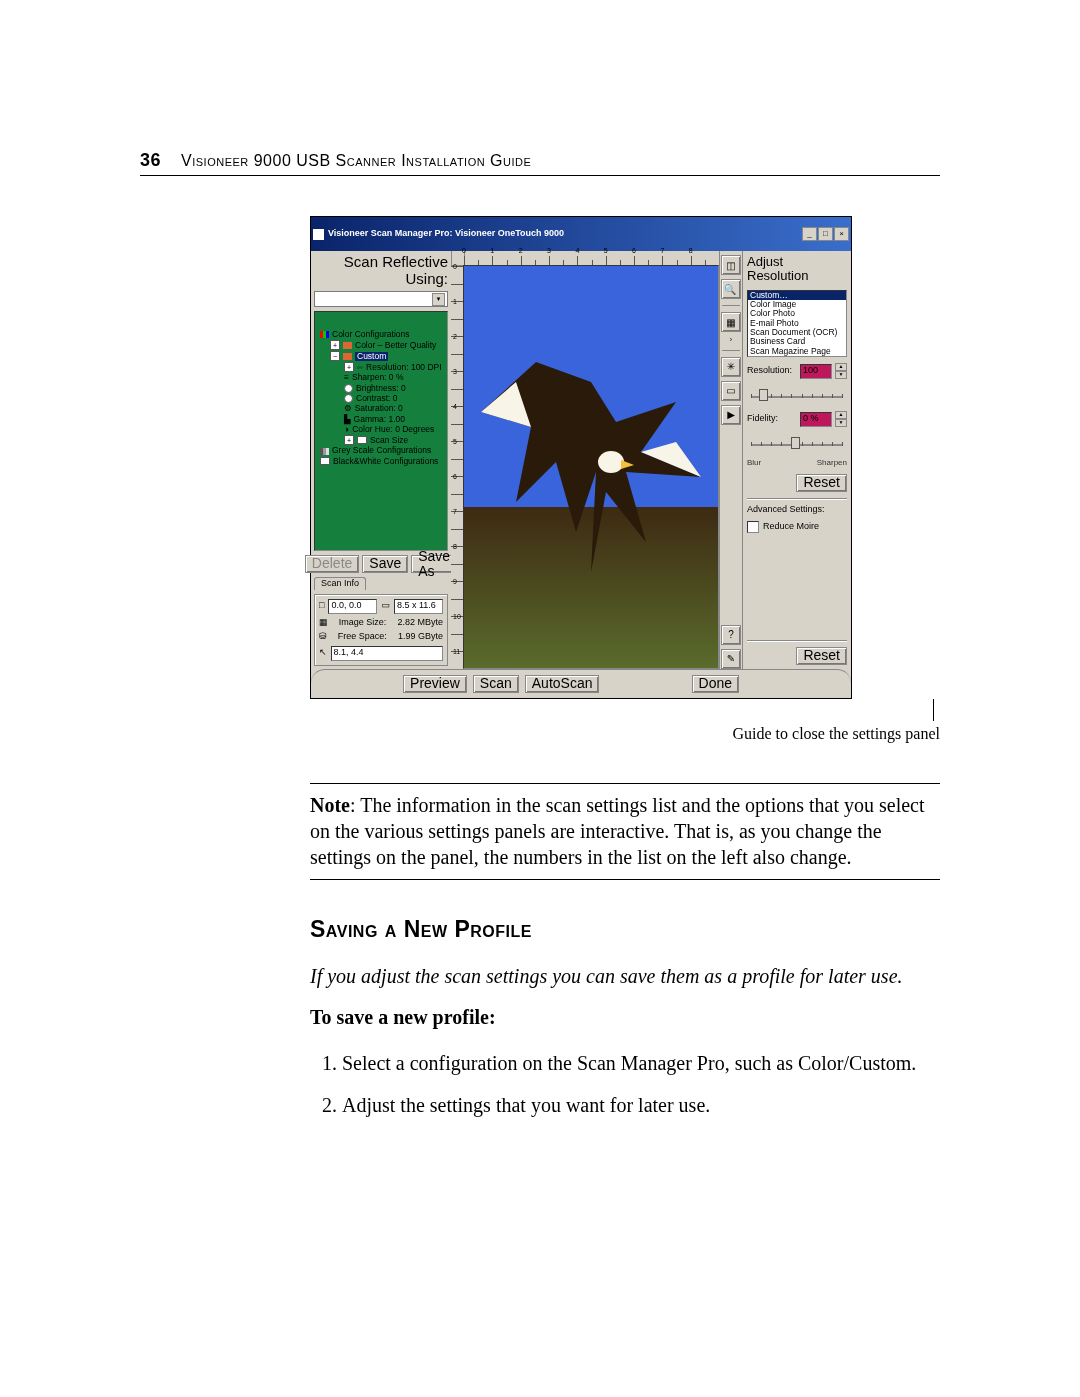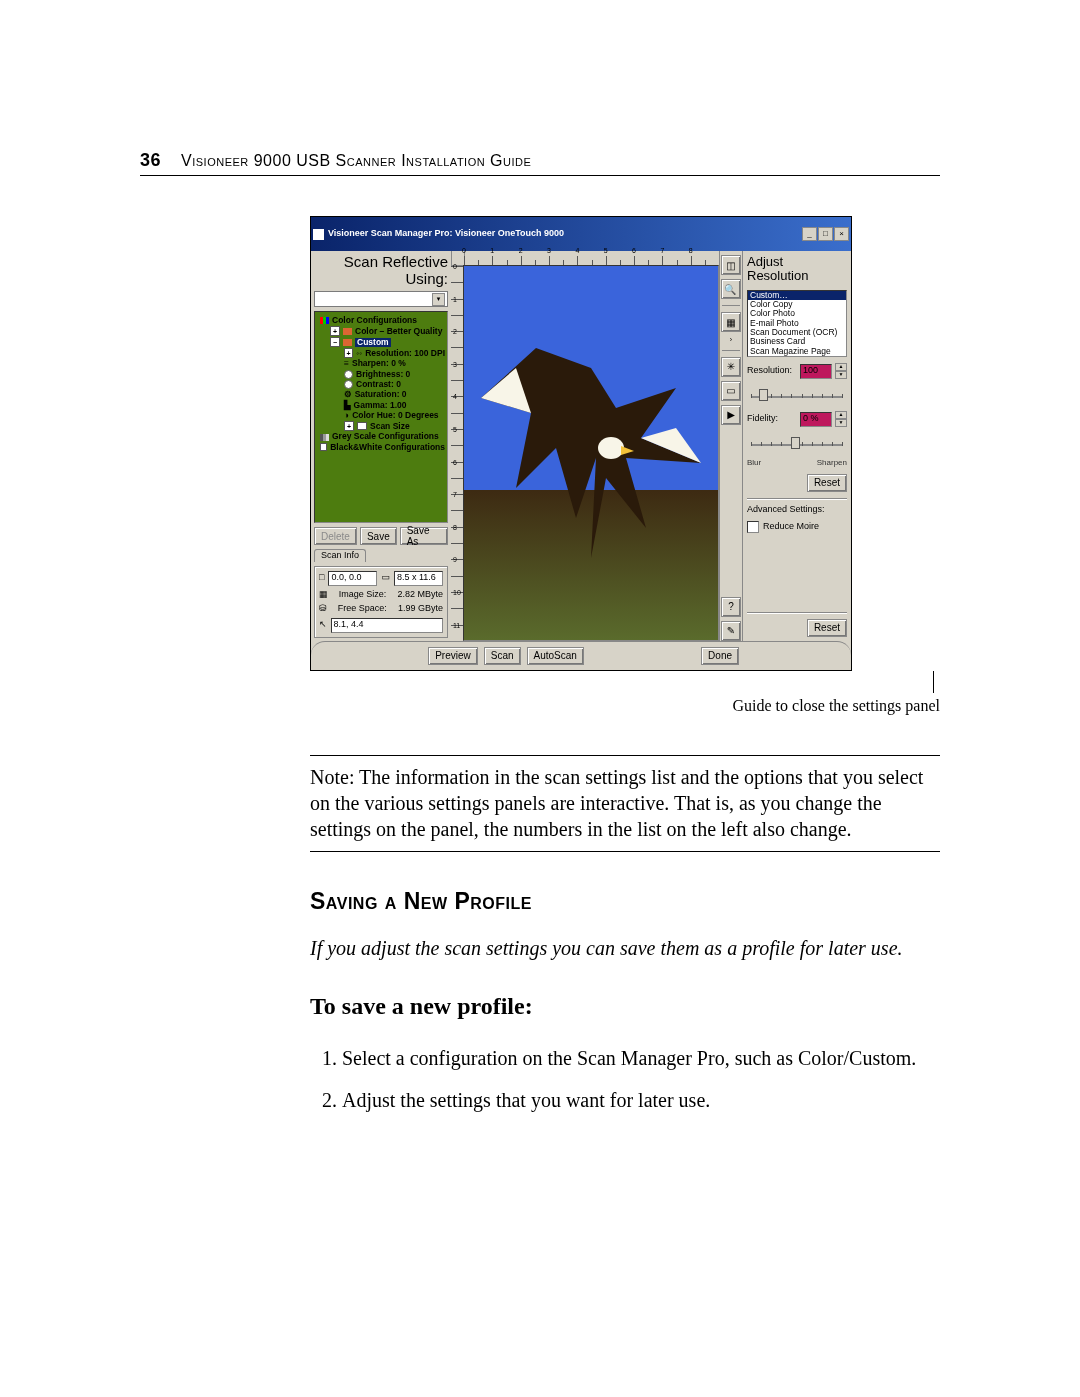--- a/index.html
+++ b/index.html
@@ -102,48 +102,47 @@
     font-size: 9px;
   }
   .dropdown .arrow {
     width: 11px; height: 11px;
     background: #d7d3c8;
     border: 1px solid #888;
     font-size: 7px;
     display: flex; align-items: center; justify-content:center;
   }
   .tree {
-    background: #4d7c0f;
+    background: #15803d;
     border: 1px inset #888;
     height: 202px;
-    padding: 4px 2px;
+    padding: 18px 2px;
     font-size: 8.5px;
     overflow: hidden;
-    font-weight: bold;
   }
   .tree .node { display:flex; align-items:center; gap:3px; white-space: nowrap; margin-bottom: 1px;}
   .tree .lv1 { padding-left: 3px;}
   .tree .lv2 { padding-left: 13px;}
   .tree .lv3 { padding-left: 27px;}
   .tree .sel { background:#0a246a; color:#fff; padding:0 2px;}
   .sqicon { width:8px; height:8px; border:1px solid #555; display:inline-flex; align-items:center; justify-content:center; font-size:7px; background:#fff;}
   .ic-color { width:9px; height:7px; background: linear-gradient(90deg,#f00 33%,#0c0 33% 66%,#00f 66%);}
   .ic-red { width:9px; height:7px; background:#d63; }
   .ic-dot { width:7px; height:7px; border:1px solid #555; border-radius:50%; background:#fff;}
   .ic-rect { width:8px; height:6px; border:1px solid #555; background:#fff;}
   .ic-gray { width:9px; height:7px; background: linear-gradient(90deg,#555 33%,#999 33% 66%,#ddd 66%);}
 
   .btnrow { display:flex; gap:3px; justify-content:center;}
   .btn {
     border: 1px solid #888;
     background: #d7d3c8;
     height: 16px;
     padding: 0 6px;
     display:flex; align-items:center;
-    font-size: 10px;
+    font-size: 14px;
     box-shadow: inset 1px 1px 0 #fff, inset -1px -1px 0 #777;
   }
   .btn.disabled { color:#8a8a8a; }
 
   .tabrow { display:flex; }
   .tab {
     border:1px solid #888; border-bottom:none;
     background:#d7d3c8; padding:1px 6px;
     border-radius: 3px 3px 0 0;
   }
@@ -293,40 +292,40 @@
     margin-left: 170px;
   }
   .note-block {
     margin-top: 8px;
     font-size: 20px;
     line-height: 1.32;
   }
   .note-rule {
     border: none; border-top: 1px solid #000; margin: 8px 0;
   }
-  .note-block b { font-weight: normal;}
+  .note-block b { font-weight: bold;}
   h2.section {
     font-family: Arial, Helvetica, sans-serif;
     font-variant: small-caps;
     font-size: 23px;
     font-weight: bold;
     margin-top: 36px;
     letter-spacing: 0.5px;
   }
   .body-p {
     font-size: 20px;
     line-height: 1.4;
     margin: 10px 0;
     font-style: italic;
   }
   .subhead {
     font-family: "Times New Roman", serif;
     font-weight: bold;
-    font-size: 24px;
-    margin-top: 31px;
+    font-size: 20px;
+    margin-top: 16px;
   }
   ol.steps {
     font-size: 20px;
     line-height: 1.4;
     padding-left: 32px;
     margin-top: 8px;
   }
   ol.steps li { margin-bottom: 14px; }
 </style>
 </head>
@@ -526,21 +525,21 @@
         <div class="tool">▶</div>
         <div style="flex:1"></div>
         <div class="tool">?</div>
         <div class="tool">✎</div>
       </div>
 
       <div class="rightpanel">
         <div class="rp-title">Adjust Resolution</div>
         <div class="listbox">
           <div class="opt sel">Custom…</div>
-          <div class="opt">Color Copy</div>
+          <div class="opt">Color Image</div>
           <div class="opt">Color Photo</div>
           <div class="opt">E-mail Photo</div>
           <div class="opt">Scan Document (OCR)</div>
           <div class="opt">Business Card</div>
           <div class="opt">Scan Magazine Page</div>
         </div>
 
         <div class="fieldrow">
           <span class="lbl">Resolution:</span>
           <span class="numin">100</span>

